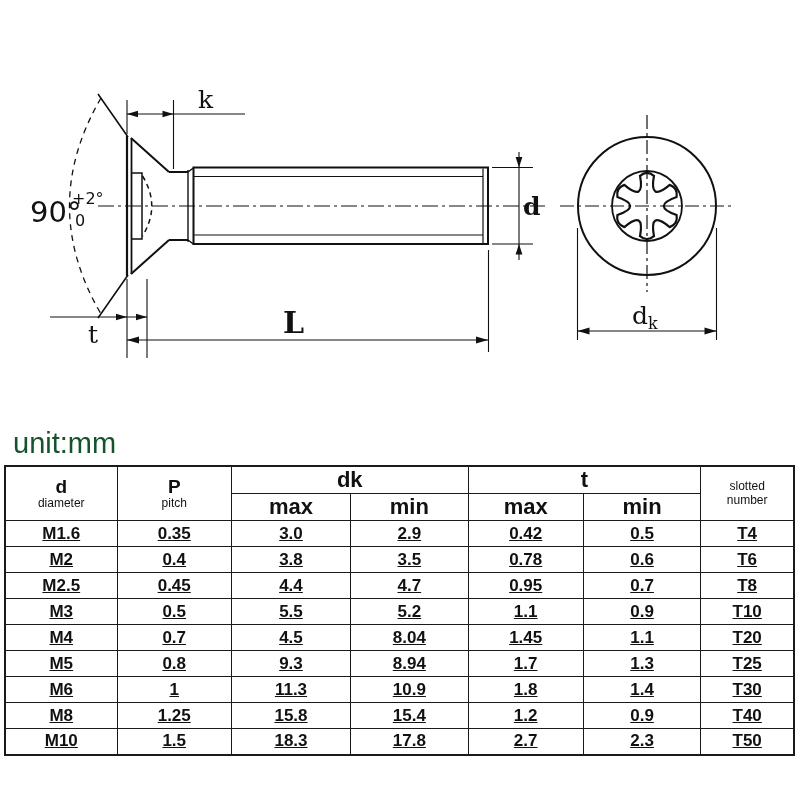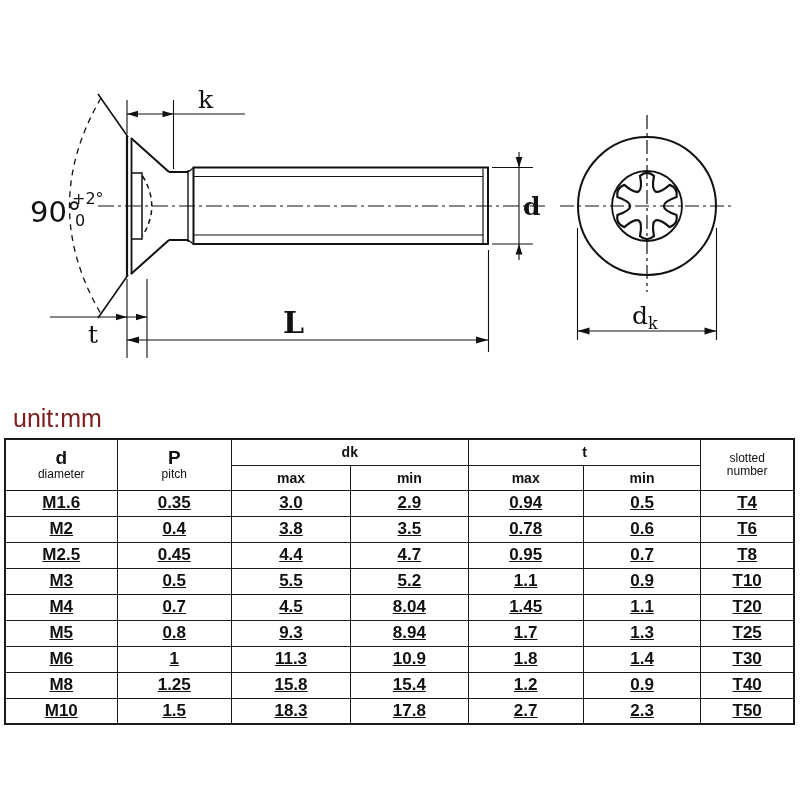--- a/index.html
+++ b/index.html
@@ -1,30 +1,30 @@
 <!DOCTYPE html>
 <html><head>
 <meta charset="utf-8">
 <style>
   html,body{margin:0;padding:0;background:#ffffff;width:800px;height:800px;overflow:hidden;}
   body{font-family:"Liberation Sans",sans-serif;color:#111;}
   svg{display:block;}
-  .unit{margin:0 0 5px 13px;font-size:25px;letter-spacing:0;color:#7f1d1d;
+  .unit{margin:23px 0 5px 13px;font-size:29px;letter-spacing:0;color:#14532d;
         font-family:"Liberation Sans",sans-serif;}
   table.dims{border-collapse:collapse;width:791px;margin-left:4px;table-layout:fixed;
              font-family:"Liberation Sans",sans-serif;}
   table.dims th, table.dims td{border:1.6px solid #1a1a1a;text-align:center;vertical-align:middle;
              padding:0;color:#111;}
   table.dims{border:2.2px solid #1a1a1a;}
   thead tr.grp{height:26px;}
   thead tr.sub{height:25px;}
   tbody tr{height:26px;text-decoration:underline;}
   .sym{font-size:19px;font-weight:700;line-height:1.05;}
   .nm{font-size:12px;font-weight:400;line-height:1.1;}
-  th.mm{font-size:14px;font-weight:700;}
+  th.mm{font-size:22px;font-weight:700;}
   tbody td{font-size:17px;font-weight:600;}
   tbody td.mcol{font-weight:700;}
   .dimtxt{font-family:"DejaVu Serif",serif;fill:#111;}
   .angtxt{font-family:"DejaVu Sans",sans-serif;fill:#111;}
 </style>
 </head>
 <body>
 
 <svg width="800" height="404" viewBox="0 0 800 404">
 
@@ -137,21 +137,21 @@
       <th class="mm">max</th>
       <th class="mm">min</th>
     </tr>
   </thead>
   <tbody>
     <tr>
       <td class="mcol">M1.6</td>
       <td>0.35</td>
       <td>3.0</td>
       <td>2.9</td>
-      <td>0.94</td>
+      <td>0.42</td>
       <td>0.5</td>
       <td>T4</td>
     </tr>
     <tr>
       <td class="mcol">M2</td>
       <td>0.4</td>
       <td>3.8</td>
       <td>3.5</td>
       <td>0.78</td>
       <td>0.6</td>

